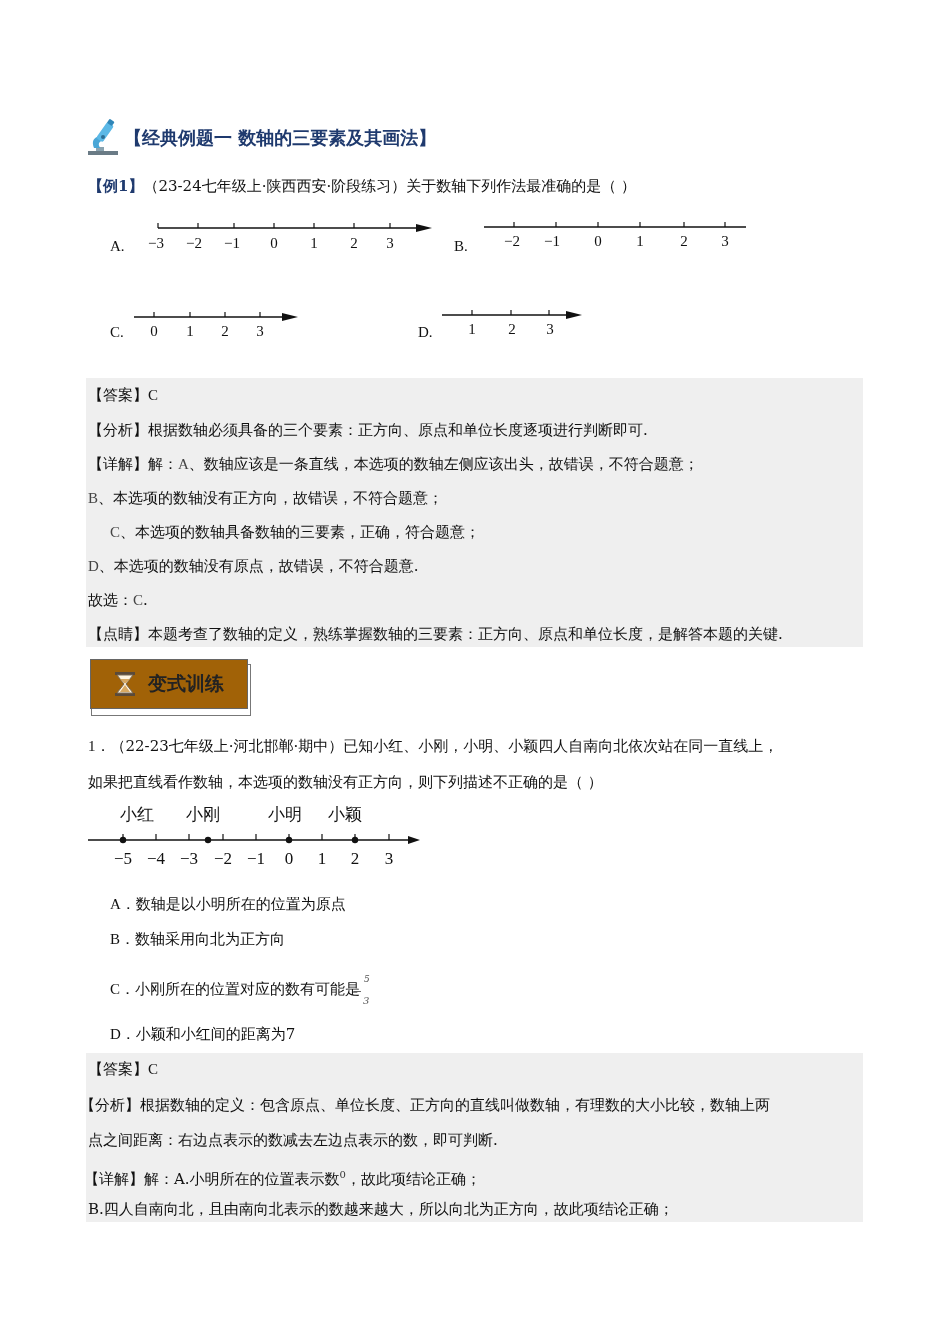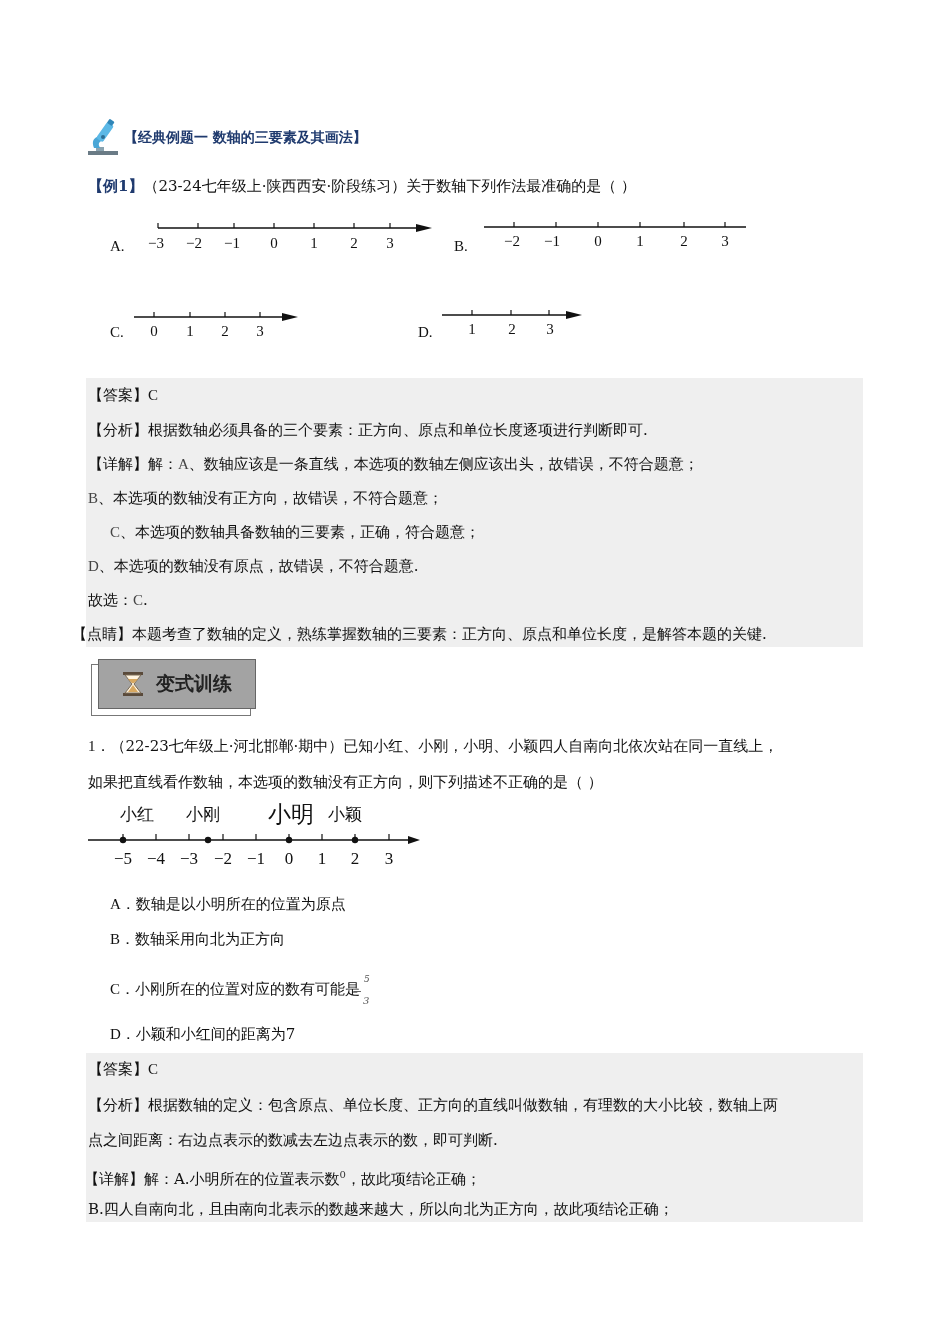--- a/index.html
+++ b/index.html
@@ -1,27 +1,27 @@
 <!DOCTYPE html>
 <html><head>
 <meta charset="utf-8">
 <style>
   html, body { margin: 0; padding: 0; background: #ffffff; }
   body { width: 950px; height: 1344px; position: relative; overflow: hidden;
          font-family: "DejaVu Serif", "Liberation Serif", serif; color: #111; }
   .abs { position: absolute; }
   .txt { font-size: 15px; line-height: 20px; white-space: nowrap; }
   .heading { left: 86px; top: 118px; height: 40px; display: flex; align-items: center; }
-  .heading .title { color: #1f3a6e; font-weight: bold; font-size: 14px; font-family: "DejaVu Sans", sans-serif; margin-left: 2px; text-align: center; }
+  .heading .title { color: #1f3a6e; font-weight: bold; font-size: 18px; font-family: "DejaVu Sans", sans-serif; margin-left: 2px; text-align: center; }
   .bold { font-weight: bold; }
   .gray { background: #efefef; }
   .nl { font-family: "Liberation Serif", serif; font-size: 15px; }
   .badge { left: 86px; top: 659px; width: 160px; height: 52px; }
   .badge .shadow { position: absolute; left: 5px; top: 5px; width: 158px; height: 50px; background: #fff; border: 1px solid #777; }
-  .badge .face { position: absolute; left: 12px; top: 0; width: 156px; height: 48px; background: #a3a3a3; border: 1.5px solid #666; display: flex; align-items: center; justify-content: center; gap: 12px; }
+  .badge .face { position: absolute; left: 4px; top: 0; width: 156px; height: 48px; background: #a16207; border: 1.5px solid #666; display: flex; align-items: center; justify-content: center; gap: 12px; }
   .badge .label { font-family: "DejaVu Sans", sans-serif; font-weight: bold; font-size: 19px; color: #222; }
   .frac { display: inline-block; position: relative; width: 14px; height: 30px; vertical-align: middle; }
   .frac .n { position: absolute; left: 4px; top: -6px; font-size: 9px; color: #555; font-style: italic; }
   .frac .d { position: absolute; left: 3px; top: 16px; font-size: 10px; color: #555; font-style: italic; }
   .frac .m { position: absolute; left: -8px; top: 6px; font-size: 12px; color: #555; }
   .sup0 { font-size: 10px; vertical-align: super; color: #333; }
 </style>
 </head>
 <body>
 
@@ -143,21 +143,21 @@
 </div>
 <div class="abs txt" style="left:88px; top:522px;margin-left:22px;">
   <span class="nl" style="color:#444;">C</span><span>、本选项的数轴具备数轴的三要素，正确，符合题意；</span>
 </div>
 <div class="abs txt" style="left:88px; top:556px;">
   <span class="nl" style="color:#444;">D</span><span>、本选项的数轴没有原点，故错误，不符合题意.</span>
 </div>
 <div class="abs txt" style="left:88px; top:590px;">
   <span>故选：</span><span class="nl" style="color:#444;">C</span><span>.</span>
 </div>
-<div class="abs txt" style="left:72px; top:624px;">
+<div class="abs txt" style="left:88px; top:624px;">
   <span>【点睛】</span><span>本题考查了数轴的定义，熟练掌握数轴的三要素：正方向、原点和单位长度，是解答本题的关键.</span>
 </div>
 
 <div class="abs badge">
   <div class="shadow"></div>
   <div class="face">
     <svg width="22" height="26" viewBox="0 0 22 26">
       <rect x="1" y="1" width="20" height="3" fill="#5a4a3a"></rect>
       <rect x="1" y="22" width="20" height="3" fill="#5a4a3a"></rect>
       <path d="M3 4 L19 4 L12 13 L19 22 L3 22 L10 13 Z" fill="#fff4e0" stroke="#7a6a55" stroke-width="1"></path>
@@ -171,21 +171,21 @@
 <div class="abs txt" style="left:88px; top:736px;">
   <span class="nl">1．</span><span>（22-23七年级上·河北邯郸·期中）</span><span>已知小红、小刚，小明、小颖四人自南向北依次站在同一直线上，</span>
 </div>
 <div class="abs txt" style="left:88px; top:772px;">
   <span>如果把直线看作数轴，本选项的数轴没有正方向，则下列描述不正确的是（    ）</span>
 </div>
 
 <div class="abs" style="left:86px; top:802px; width:340px; height:70px;">
   <div class="abs txt" style="left:18px; top:2px; font-size:17px;margin-left:16px;">小红</div>
   <div class="abs txt" style="left:100px; top:2px; font-size:17px;">小刚</div>
-  <div class="abs txt" style="left:182px; top:2px; font-size:23px;">小明</div>
+  <div class="abs txt" style="left:182px; top:2px; font-size:17px;">小明</div>
   <div class="abs txt" style="left:242px; top:2px; font-size:17px;">小颖</div>
   <svg class="abs" style="left:0; top:26px;" width="340" height="44">
     <line x1="2" y1="12" x2="326" y2="12" stroke="#111" stroke-width="1.5"></line>
     <polygon points="322,8 334,12 322,16" fill="#111"></polygon>
     <g stroke="#111" stroke-width="1.2">
       <line x1="37" y1="6" x2="37" y2="12"></line>
         <line x1="70" y1="6" x2="70" y2="12"></line>
         <line x1="103" y1="6" x2="103" y2="12"></line>
       <line x1="137" y1="6" x2="137" y2="12"></line>
         <line x1="170" y1="6" x2="170" y2="12"></line>
@@ -224,21 +224,21 @@
   <span class="nl">C．</span><span>小刚所在的位置对应的数有可能是</span><span class="frac"><span class="m">−</span><span class="n">5</span><span class="d">3</span></span>
 </div>
 <div class="abs txt" style="left:110px; top:1024px;">
   <span class="nl">D．</span><span>小颖和小红间的距离为7</span>
 </div>
 
 <div class="abs gray" style="left:86px; top:1053px; width:777px; height:169px;"></div>
 <div class="abs txt" style="left:88px; top:1059px;">
   <span>【答案】</span><span class="nl">C</span>
 </div>
-<div class="abs txt" style="left:88px; top:1095px;">
+<div class="abs txt" style="left:80px; top:1095px;">
   <span>【分析】</span><span>根据数轴的定义：包含原点、单位长度、正方向的直线叫做数轴，有理数的大小比较，数轴上两</span>
 </div>
 <div class="abs txt" style="left:88px; top:1130px;">
   <span>点之间距离：右边点表示的数减去左边点表示的数，即可判断.</span>
 </div>
 <div class="abs txt" style="left:84px; top:1165px;">
   <span>【详解】</span><span>解：A.小明所在的位置表示数</span><span class="sup0">0</span><span>，故此项结论正确；</span>
 </div>
 <div class="abs txt" style="left:88px; top:1199px;">
   <span>B.四人自南向北，且由南向北表示的数越来越大，所以向北为正方向，故此项结论正确；</span>

